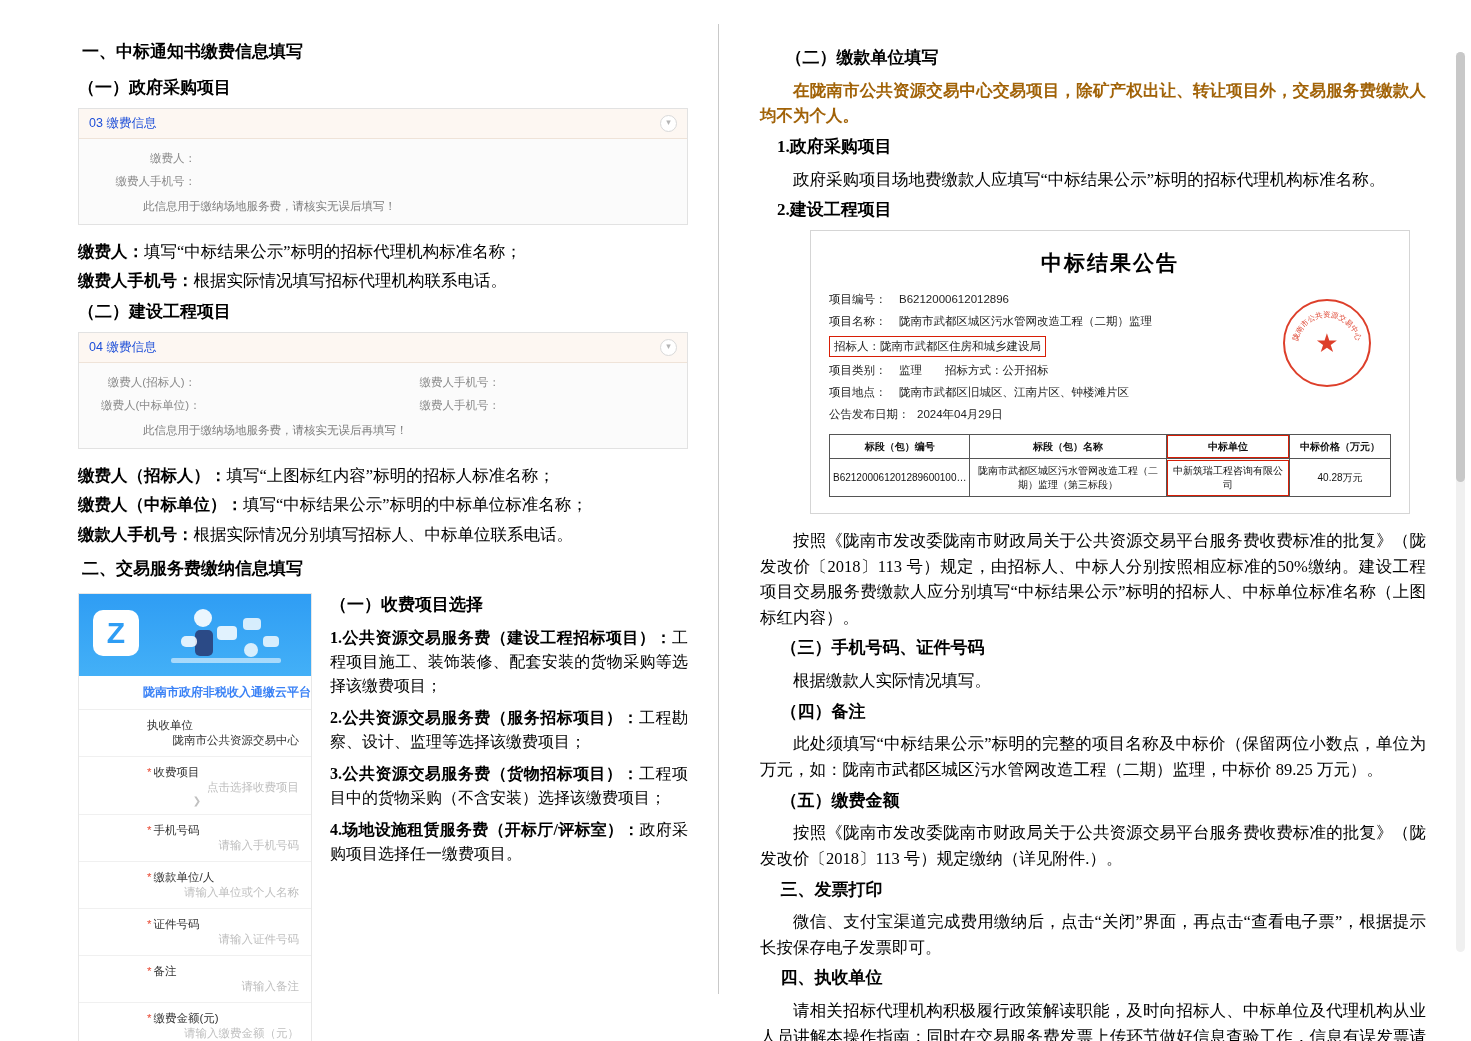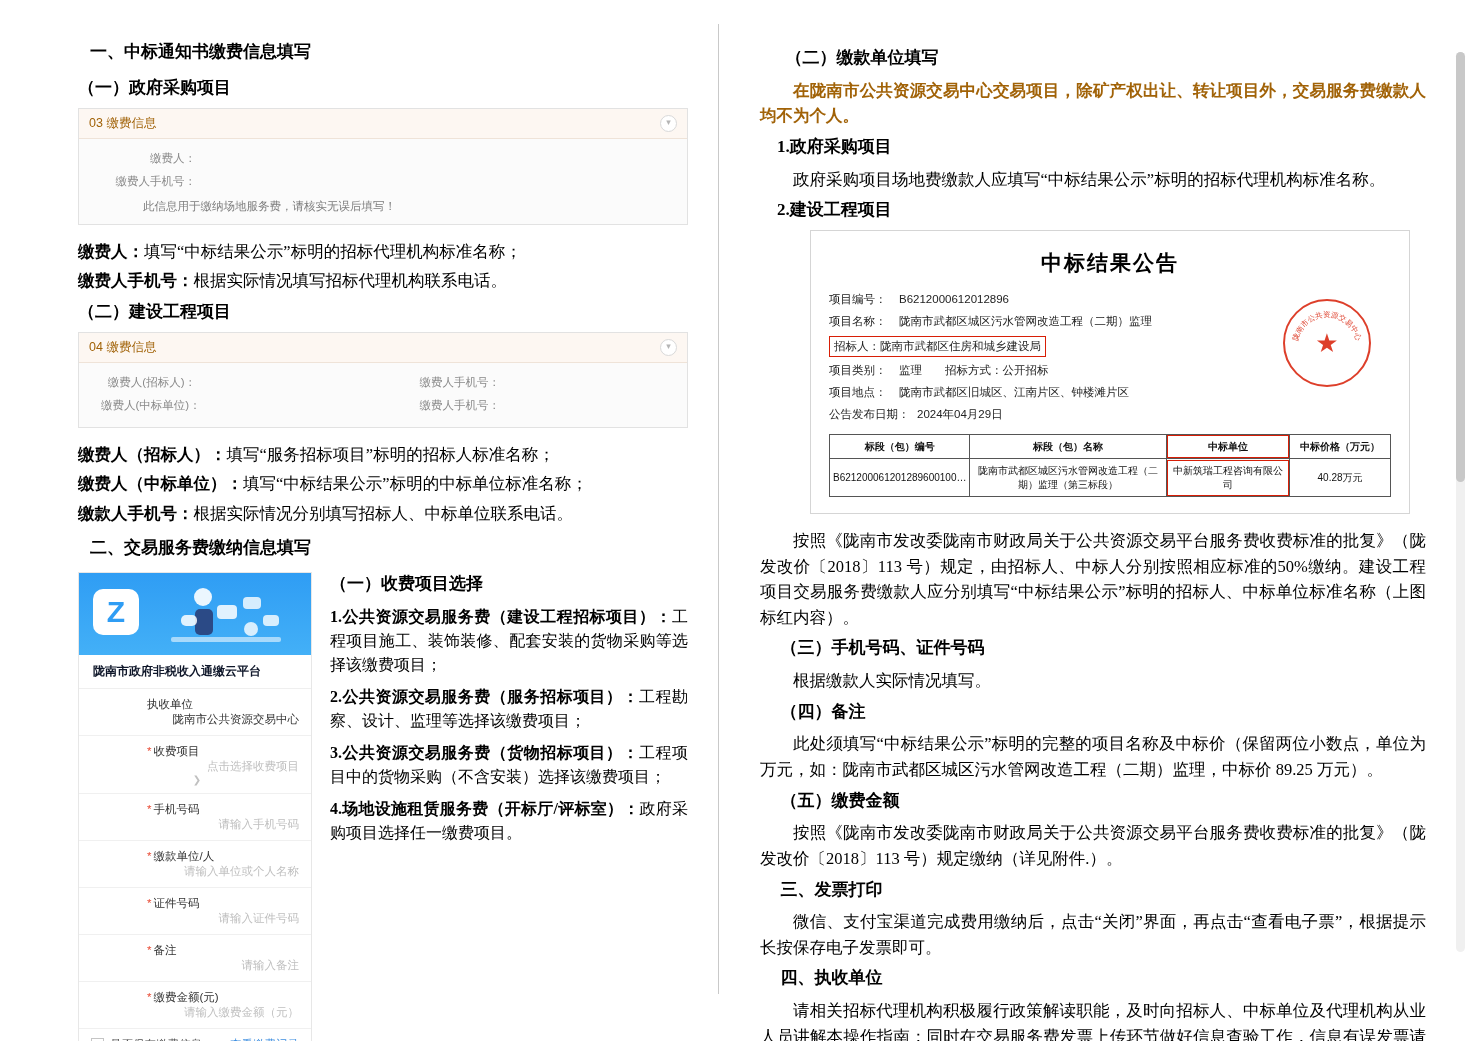--- a/index.html
+++ b/index.html
@@ -37,21 +37,21 @@
   }
   .col-right {
     width: 753px;
     padding: 40px 45px 0 42px;
     box-sizing: border-box;
   }
 
   h2.head {
     font-size: 17px;
     font-weight: bold;
-    margin: 0 0 12px 12px;
+    margin: 0 0 12px 4px;
     line-height: 1.4;
   }
   h3.sub {
     font-size: 17px;
     font-weight: bold;
     margin: 6px 0 8px 0;
     line-height: 1.4;
   }
   p.para {
     font-size: 16.5px;
@@ -75,21 +75,21 @@
   }
   .fs-header {
     display: flex;
     align-items: center;
     justify-content: space-between;
     padding: 6px 10px;
     border-bottom: 1px solid #efe3d8;
     background: #fdf7f2;
   }
   .fs-header .fs-title {
-    color: #a16207;
+    color: #1d4ed8;
     font-size: 12.5px;
     font-family: "Liberation Sans", sans-serif;
   }
   .fs-chevron {
     width: 15px; height: 15px;
     border-radius: 50%;
     border: 1px solid #d9d9d9;
     color: #b5b5b5;
     font-size: 9px;
     line-height: 13px;
@@ -150,24 +150,25 @@
     line-height: 46px;
   }
   .hero-person {
     position: absolute;
     right: 10px; top: 12px;
     width: 150px; height: 66px;
   }
   .phone-title {
     font-size: 12px;
     font-family: "Liberation Sans", sans-serif;
-    color: #0f172a;
+    color: #3b82f6;
     padding: 8px 0 8px 14px;
     border-bottom: 1px solid #efefef;
     font-weight: bold;
+    text-align: right;
   }
   .frow {
     display: flex;
     align-items: center;
     padding: 8px 12px;
     border-bottom: 1px solid #f0f0f0;
     font-size: 11.5px;
     font-family: "Liberation Sans", sans-serif;
     flex-direction: column;
   }
@@ -371,25 +372,26 @@
           </div>
         </div>
         <div class="fs-row">
           <div class="fs-cell">
             <span class="fs-label">缴费人(中标单位)：</span>
           </div>
           <div class="fs-cell">
             <span class="fs-label">缴费人手机号：</span>
           </div>
         </div>
+        <div class="fs-note">此信息用于缴纳场地服务费，请核实无误后再填写！</div>
       </div>
     </div>
 
     <p class="para">
-      <span class="bold">缴费人（招标人）：</span><span>填写“服务招标项目”标明的招标人标准名称；</span>
+      <span class="bold">缴费人（招标人）：</span><span>填写“上图标红内容”标明的招标人标准名称；</span>
     </p>
     <p class="para">
       <span class="bold">缴费人（中标单位）：</span><span>填写“中标结果公示”标明的中标单位标准名称；</span>
     </p>
     <p class="para">
       <span class="bold">缴款人手机号：</span><span>根据实际情况分别填写招标人、中标单位联系电话。</span>
     </p>
 
     <h2 class="head" style="margin-top:10px">二、交易服务费缴纳信息填写</h2>
 

